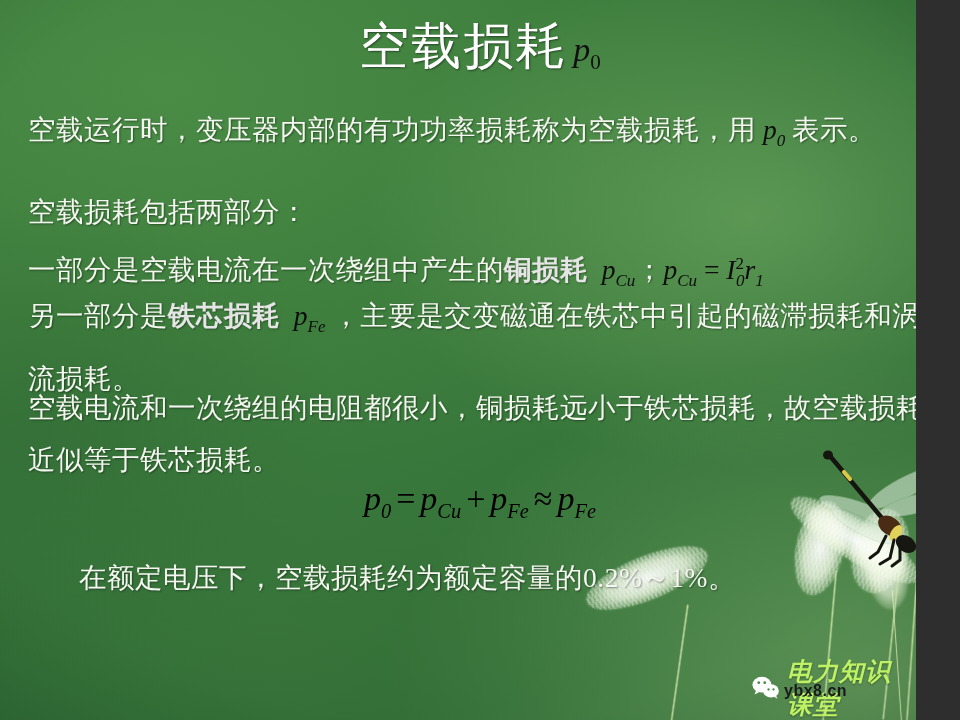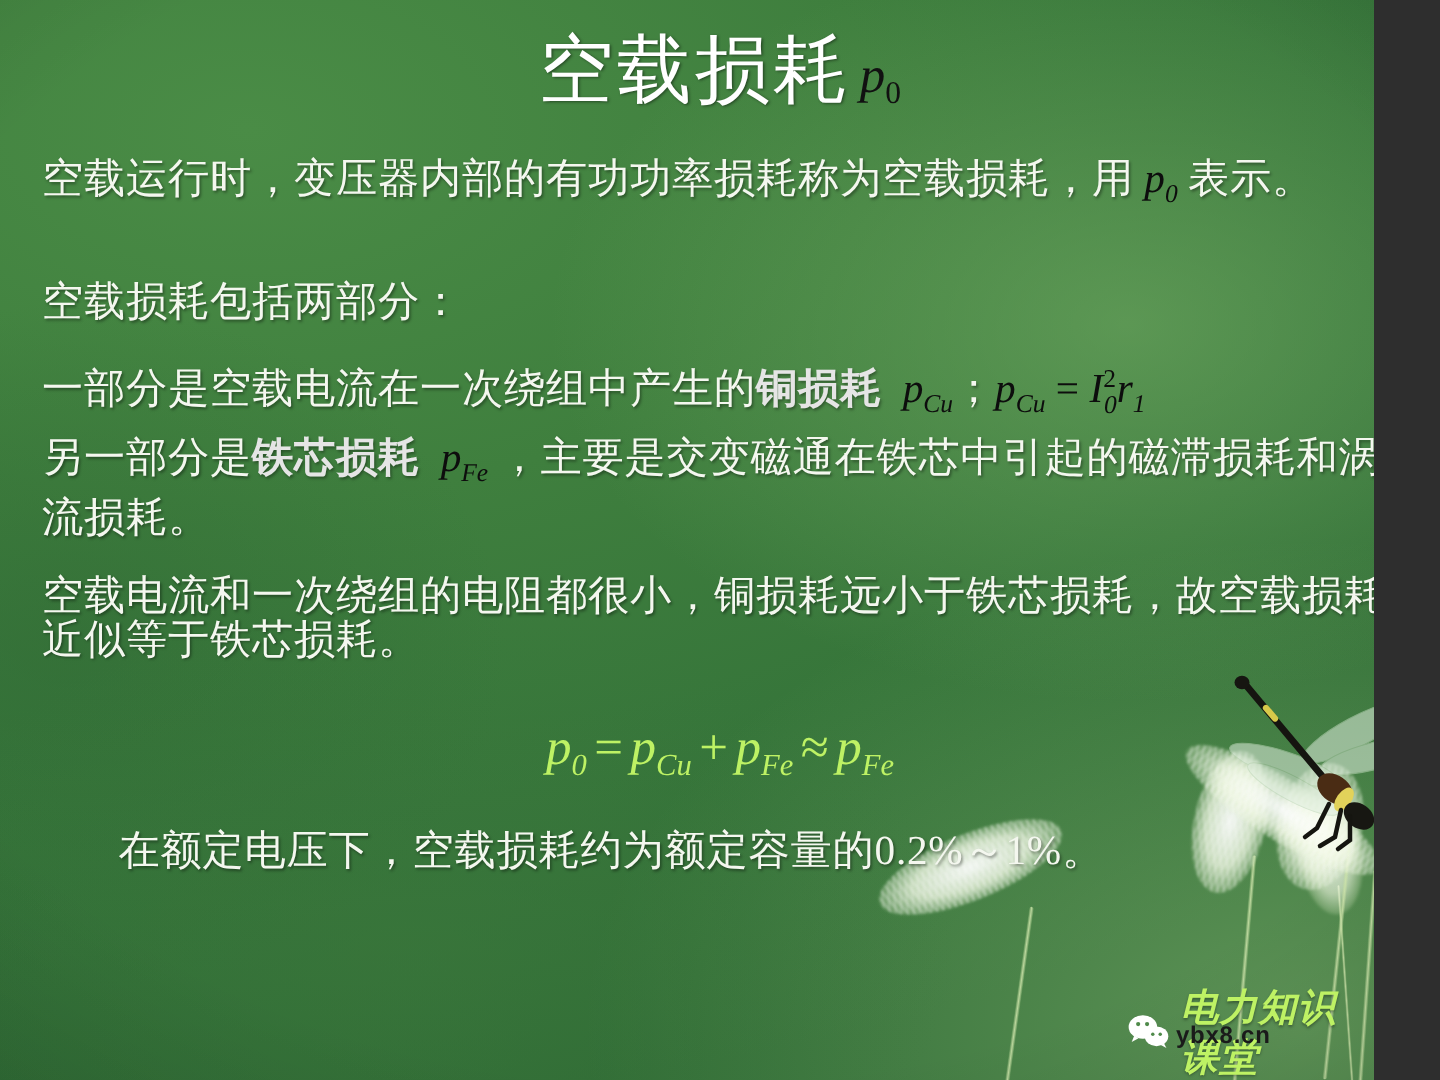--- a/index.html
+++ b/index.html
@@ -89,21 +89,21 @@
     vertical-align: 2px;
   }
   .title .math sub { font-size: 0.62em; font-style: normal; }
 
   .body-text {
     position: absolute;
     left: 28px;
     width: 912px;
     color: #f4f7ef;
     font-size: 27.5px;
-    line-height: 29px;
+    line-height: 52px;
     letter-spacing: 0.5px;
     text-shadow: 1px 1px 2px rgba(0,0,0,0.40);
   }
   .red { color: #e5e5e5; font-weight: bold; text-shadow: 1px 1px 2px rgba(0,0,0,0.35); }
   .math {
     font-family: "Liberation Serif", "DejaVu Serif", serif;
     font-style: italic;
     color: #0d0d0d;
     text-shadow: none;
     letter-spacing: 0;
@@ -119,21 +119,21 @@
   .p5 { top: 382px; }
   .p6 { top: 552px; left: 36px; margin-left: 43px; }
 
   .formula {
     position: absolute;
     top: 480px;
     left: 0;
     width: 960px;
     text-align: center;
     font-size: 34px;
-    color: #bef264;
+    color: #000000;
     font-style: italic;
     font-family: "Liberation Serif", "DejaVu Serif", serif;
   }
   .formula sub { font-size: 0.6em; }
   .formula .op { font-style: normal; padding: 0 5px; }
 
   
   .dragonfly { position: absolute; left: 800px; top: 448px; width: 160px; height: 140px; }
 
   

